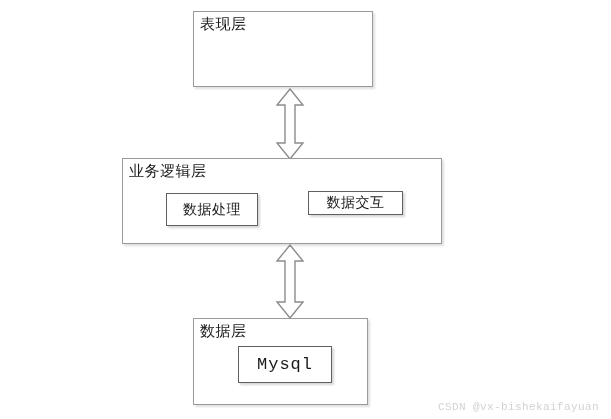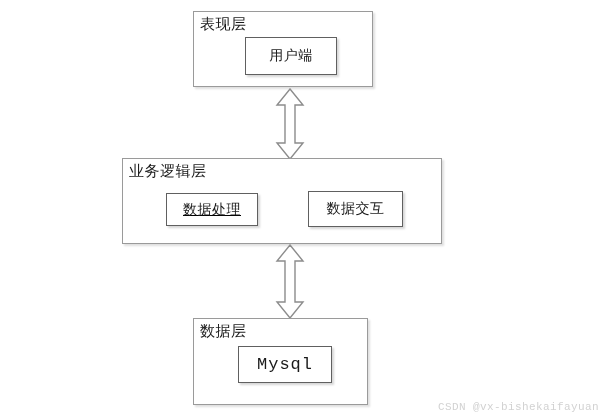--- a/index.html
+++ b/index.html
@@ -61,22 +61,22 @@
     font-size: 17px;
     letter-spacing: 1px;
   }
 
   
   #layer-presentation { left: 193px; top: 11px;  width: 180px; height: 76px; padding-left: 36px; }
   #node-client        { left: 51px;  top: 25px;  width: 92px;  height: 38px; }
 
   
   #layer-business     { left: 122px; top: 158px; width: 320px; height: 86px; padding-left: 41px; }
-  #node-data-process  { left: 43px;  top: 34px;  width: 92px;  height: 33px; text-decoration: underline; }
-  #node-data-exchange { left: 185px; top: 32px;  width: 95px;  height: 36px; }
+  #node-data-process  { left: 43px;  top: 34px;  width: 92px;  height: 33px; }
+  #node-data-exchange { left: 185px; top: 32px;  width: 95px;  height: 24px; }
 
   
   #layer-data         { left: 193px; top: 318px; width: 175px; height: 87px; }
   #node-mysql         { left: 44px;  top: 27px;  width: 94px;  height: 37px; justify-content: center; }
 
   
   .arrow {
     position: absolute;
     width: 30px;
   }
@@ -96,23 +96,20 @@
     user-select: none;
   }
 </style>
 </head>
 <body>
 
 <div id="diagram">
 
   <div class="layer-box" id="layer-presentation">
     <div class="layer-title">表现层</div>
-    <div class="node-box" id="node-client">
-      <span class="node-label">用户端</span>
-    </div>
   </div>
 
   <div class="arrow" id="arrow-top">
     <svg width="30" height="72" viewBox="0 0 30 72" preserveAspectRatio="none">
       <polygon points="15,1 28,17 20,17 20,55 28,55 15,71 2,55 10,55 10,17 2,17" fill="#ffffff" stroke="#8c8c8c" stroke-width="1.4" stroke-linejoin="miter"></polygon>
     </svg>
   </div>
 
   <div class="layer-box" id="layer-business">
     <div class="layer-title">业务逻辑层</div>

